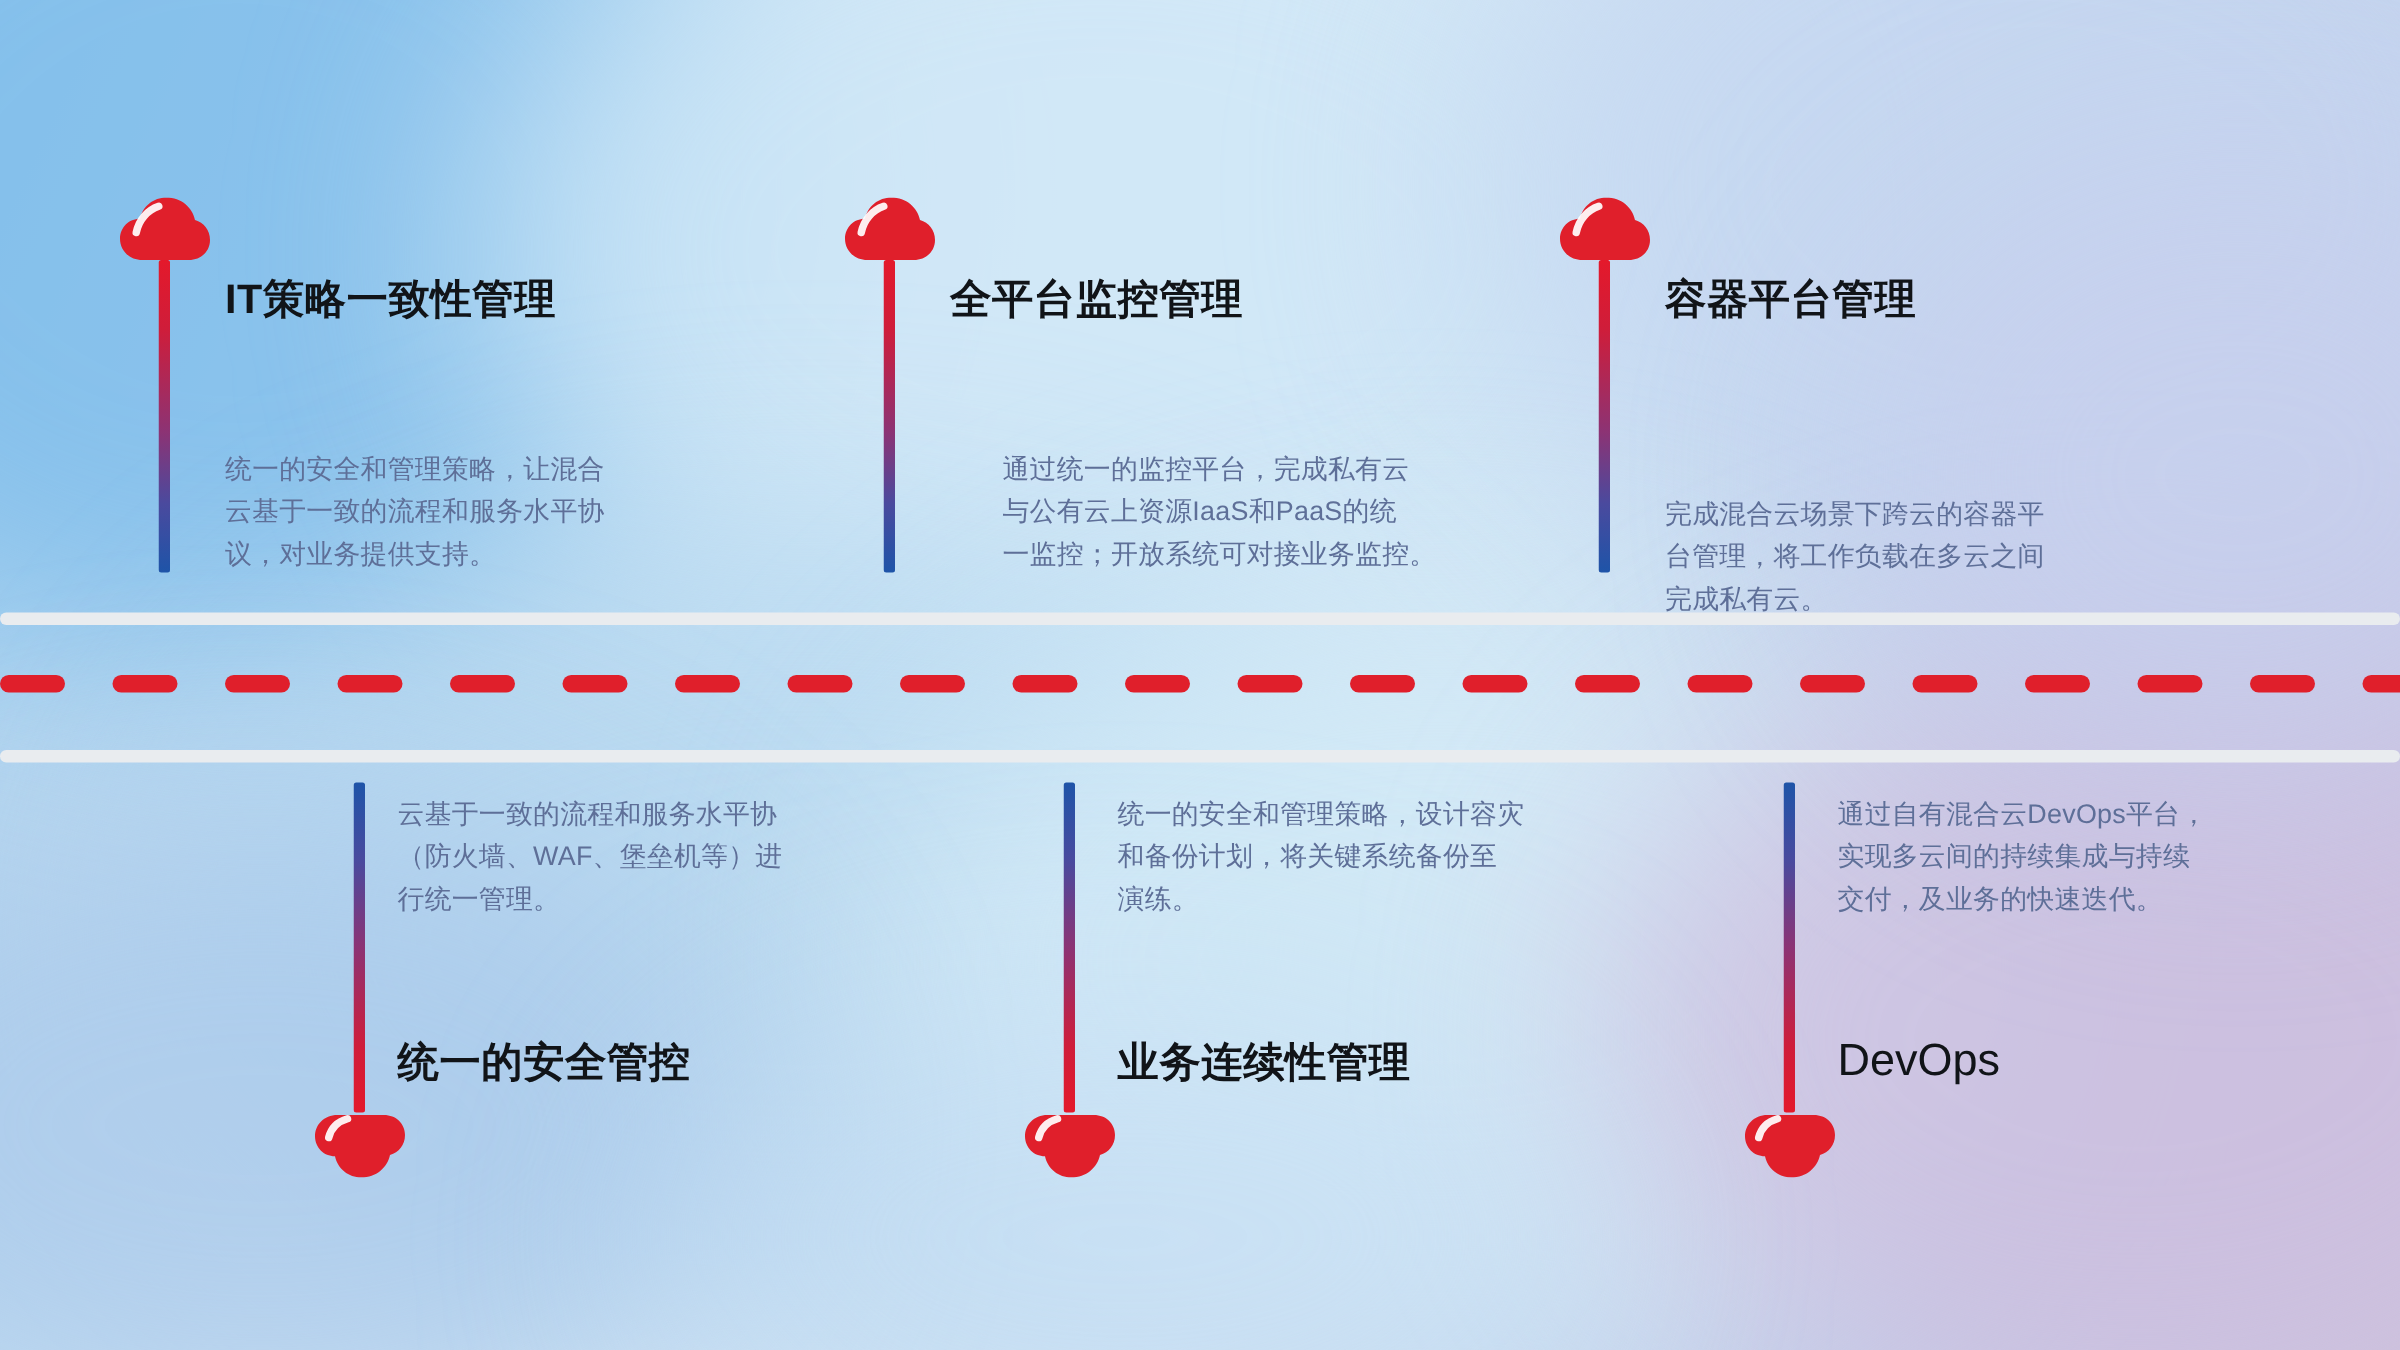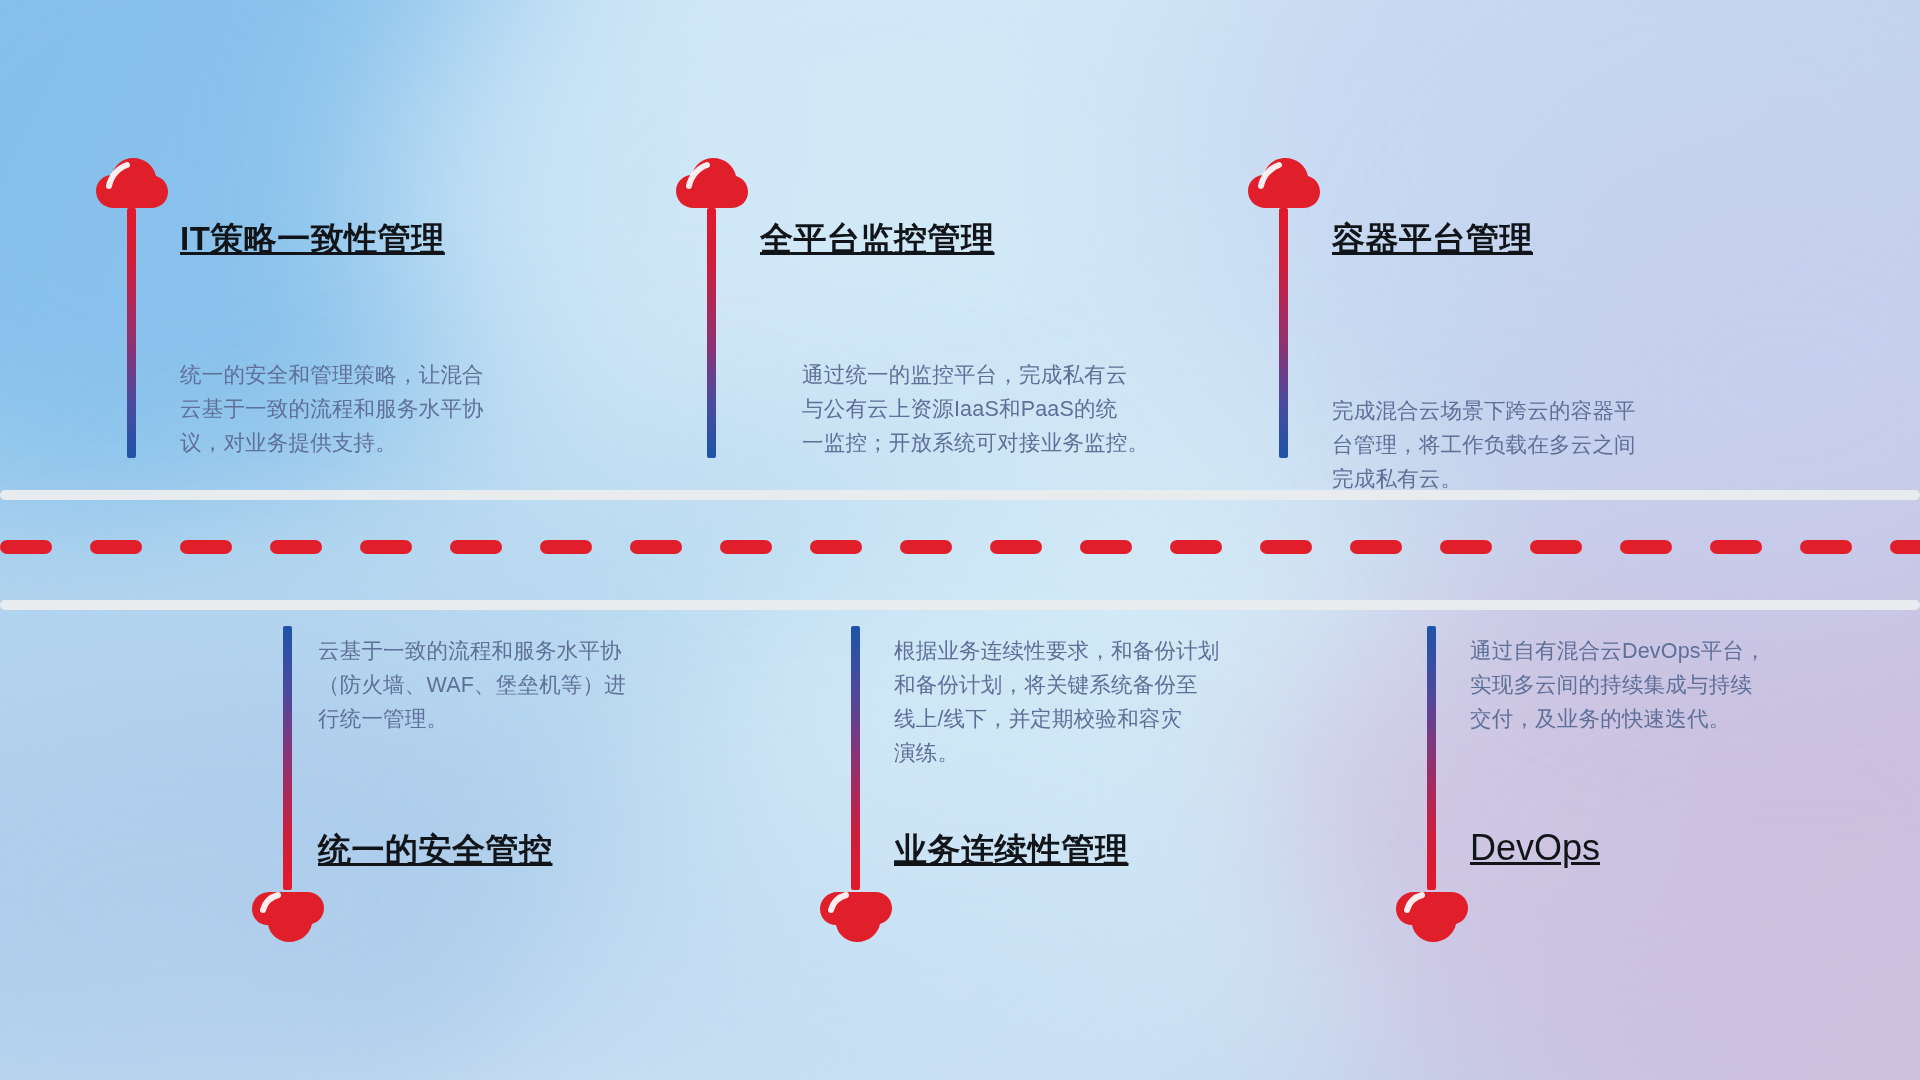--- a/index.html
+++ b/index.html
@@ -107,21 +107,20 @@
   .stem-up   { background: linear-gradient(to bottom, #1e54a8 0%, #4a4a9e 24%, #8c3374 50%, #cf1d3a 80%, #e4192b 100%); }
 
   .pin-title {
     position: absolute;
     color: #111418;
     font-weight: 700;
     font-size: 33px;
     letter-spacing: .5px;
     white-space: nowrap;
     line-height: 1;
-    text-decoration: underline;
   }
   .pin-title.latin { font-weight: 400; font-size: 36px; letter-spacing: 0; }
 
   .pin-body {
     position: absolute;
     color: #5e6f98;
     font-size: 21.5px;
     line-height: 34px;
     width: 330px;
     letter-spacing: .2px;
@@ -245,23 +244,22 @@
     <div class="pin-cloud" style="top:264px;">
       <svg width="72" height="52" viewBox="0 0 72 52" xmlns="http://www.w3.org/2000/svg">
         <g transform="translate(0,52) scale(1,-1)">
           <path d="M18 50 C7 50 0 42 0 33 C0 24 7 17 16 17 C18 7 27 0 37 0 C49 0 58 8 60 18 C67 20 72 26 72 34 C72 43 65 50 55 50 Z" fill="#e01f2b"></path>
         </g>
         <path d="M11 20 C13 12 19 7 26 5" stroke="#ffffff" stroke-width="6" stroke-linecap="round" fill="none" opacity="0.92"></path>
       </svg>
     </div>
   </div>
   <div class="pin-body" style="left:894px; top:634px;">
-    <div>根据业务连续性要求，和备份计划</div>
+    <div>统一的安全和管理策略，设计容灾</div>
     <div>和备份计划，将关键系统备份至</div>
-    <div>线上/线下，并定期校验和容灾</div>
     <div>演练。</div>
   </div>
   <div class="pin-title" style="left:894px; top:833px;">业务连续性管理</div>
 
   <div class="pin" id="bot-pin-3" style="left:1396px; top:626px;">
     <div class="pin-stem stem-up" style="left:31px; top:0px; height:264px;"></div>
     <div class="pin-cloud" style="top:264px;">
       <svg width="72" height="52" viewBox="0 0 72 52" xmlns="http://www.w3.org/2000/svg">
         <g transform="translate(0,52) scale(1,-1)">
           <path d="M18 50 C7 50 0 42 0 33 C0 24 7 17 16 17 C18 7 27 0 37 0 C49 0 58 8 60 18 C67 20 72 26 72 34 C72 43 65 50 55 50 Z" fill="#e01f2b"></path>

